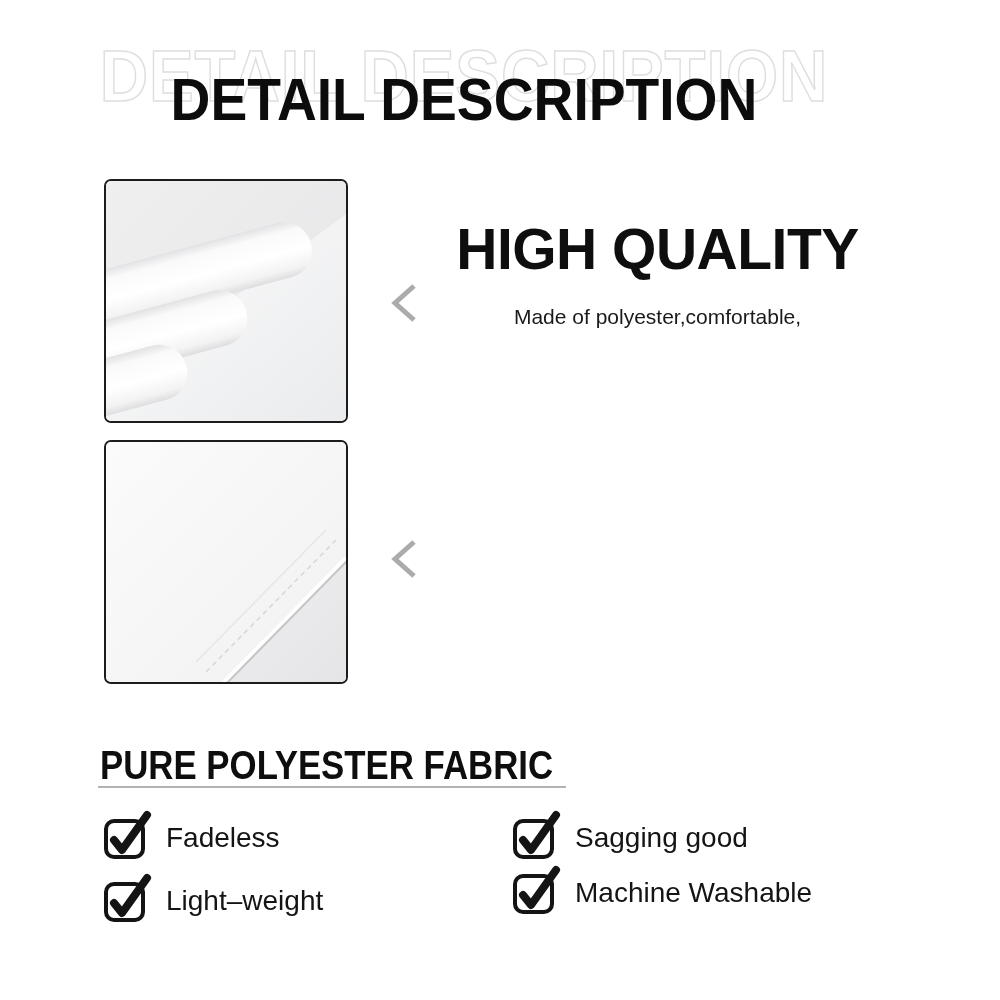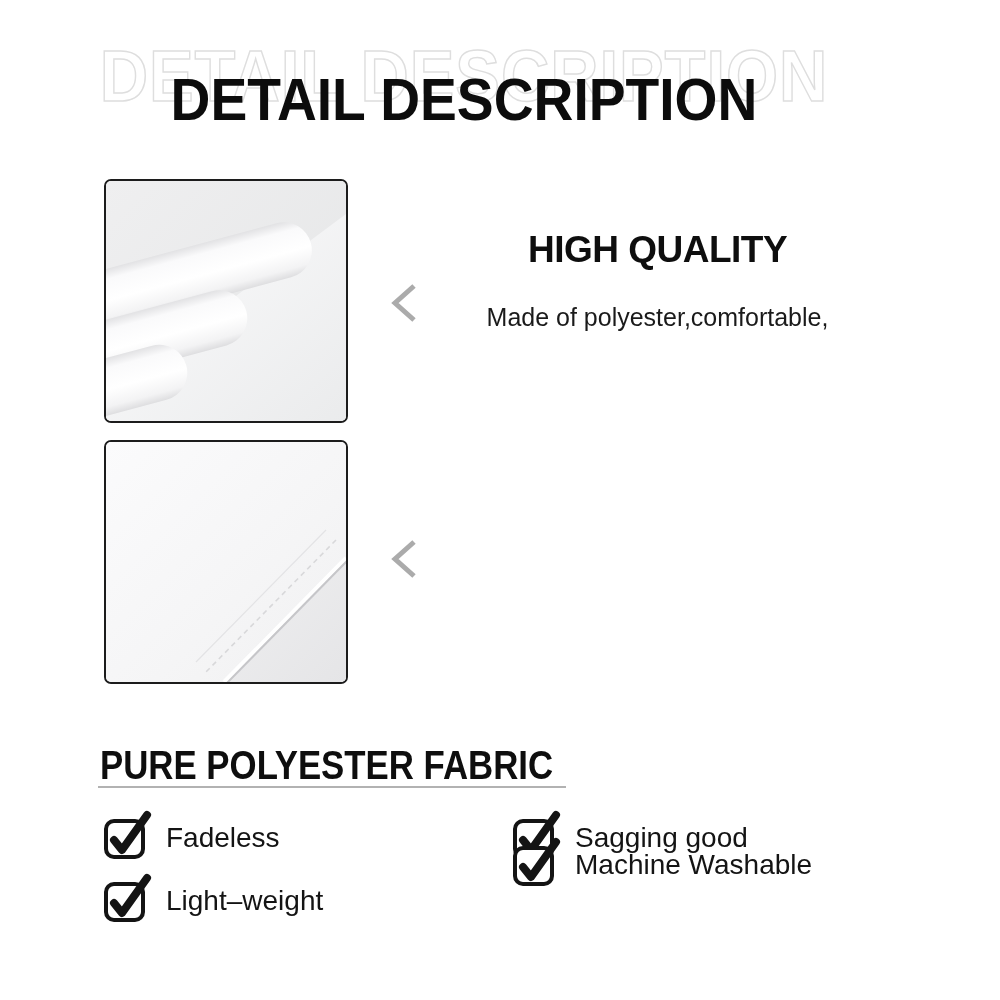--- a/index.html
+++ b/index.html
@@ -30,43 +30,43 @@
   #photo-2 { top:440px; }
   
   .chevron { position:absolute; left:390px; width:28px; height:40px; }
   #chevron-1 { top:283px; }
   #chevron-2 { top:539px; }
   
   .feat-text { position:absolute; text-align:center; }
   #feat-text-1 { left:425px; top:227px; width:465px; }
   #feat-text-2 { left:430px; top:493px; width:480px; }
   .feat-text h2 {
-    margin:0; font-size:37px; line-height:45px; font-weight:bold;
+    margin:0; font-size:57px; line-height:45px; font-weight:bold;
     letter-spacing:-0.5px; color:#0e0e0e; white-space:nowrap;
   }
   #feat-text-1 p { margin:27px 0 0 0; }
   #feat-text-2 p { margin:25px 0 0 0; }
-  .feat-text p { font-size:25px; line-height:36px; color:#1a1a1a; }
+  .feat-text p { font-size:21px; line-height:36px; color:#1a1a1a; }
   
   .props-heading {
     position:absolute; left:100px; top:745px; margin:0;
     font-size:40px; line-height:40px; font-weight:bold; white-space:nowrap;
     transform:scaleX(0.87); transform-origin:left center; color:#0e0e0e;
   }
   .props-underline {
     position:absolute; left:98px; top:786px; width:468px; height:2px;
     background:#b2b2b2;
   }
   .check-item { position:absolute; display:flex; align-items:center; height:46px; }
   .check-item .cb { flex:0 0 auto; overflow:visible; }
   .check-item .lbl { margin-left:17px; margin-top:4px; font-size:28px; color:#141414; white-space:nowrap; }
   #check-item-0 { left:103px; top:813px; }
   #check-item-1 { left:103px; top:876px; }
   #check-item-2 { left:512px; top:813px; }
-  #check-item-3 { left:512px; top:840px; }
+  #check-item-3 { left:512px; top:868px; }
 </style>
 </head>
 <body>
 
 <div class="canvas">
 
   <div class="watermark">DETAIL DESCRIPTION</div>
   <h1 class="page-title">DETAIL DESCRIPTION</h1>
 
   <div class="photo" id="photo-1">

